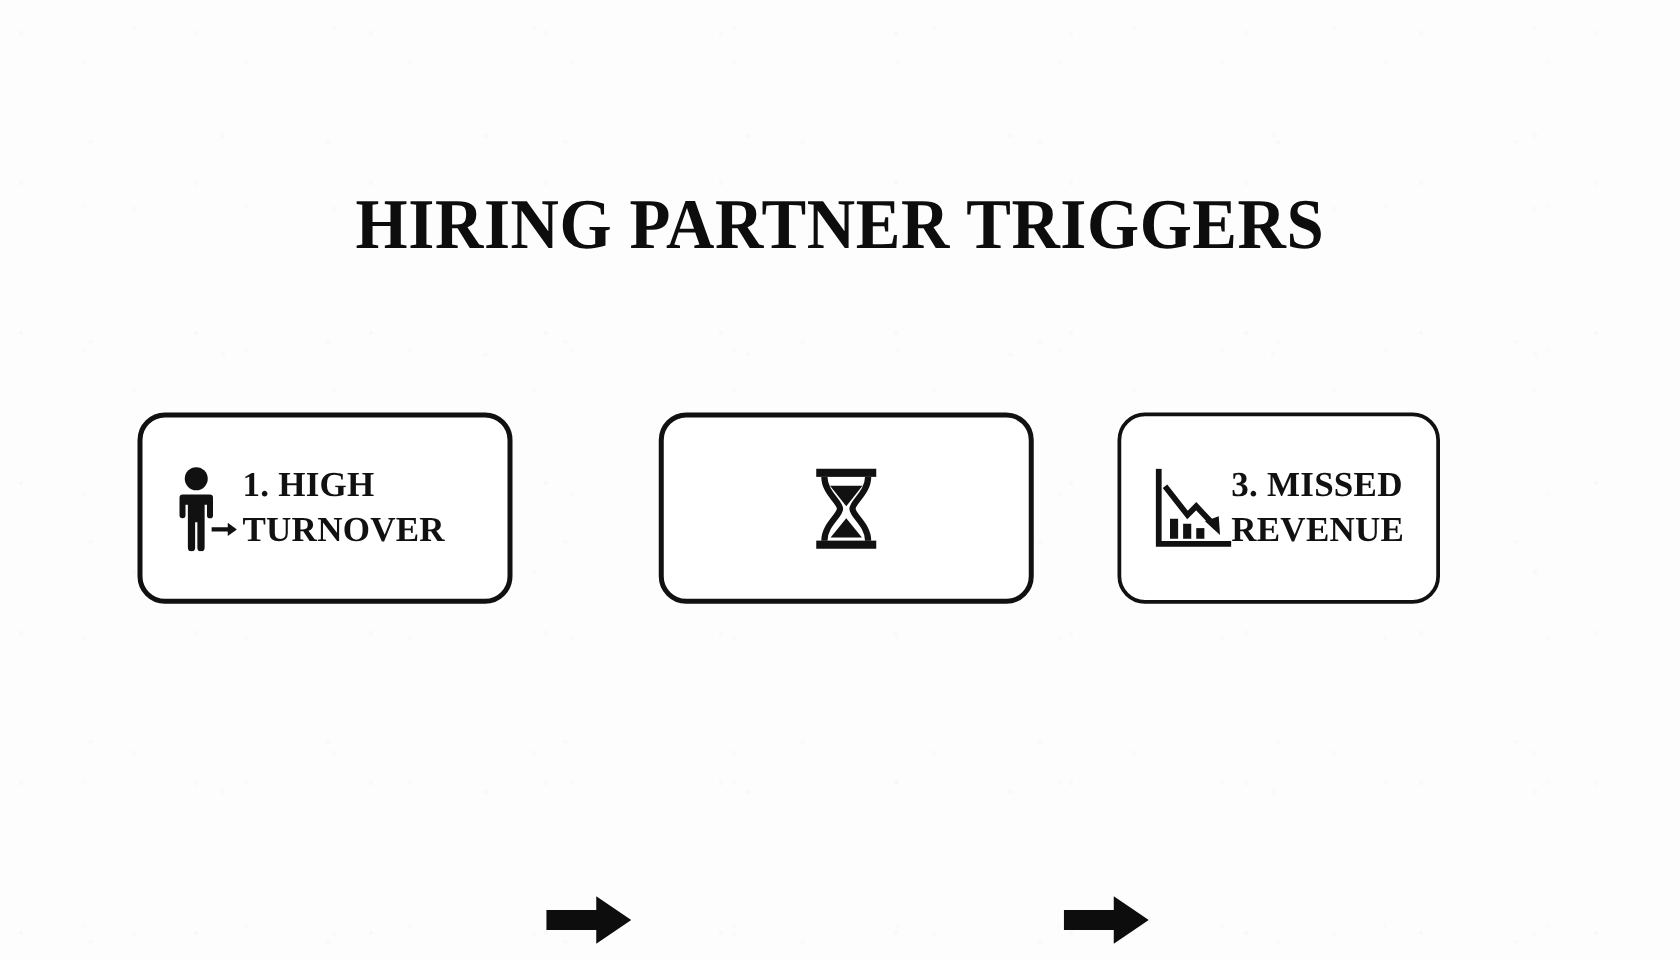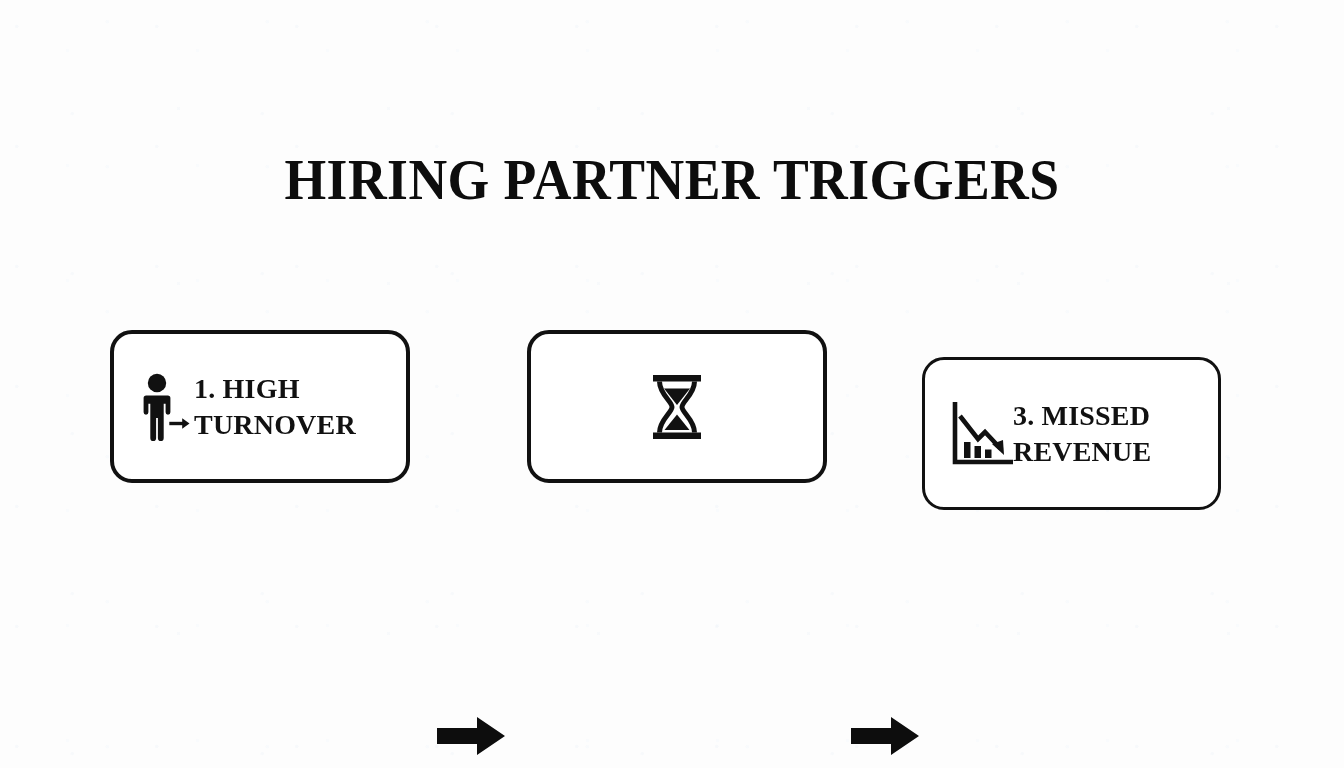--- a/index.html
+++ b/index.html
@@ -69,21 +69,21 @@
     height: 153px;
     box-sizing: border-box;
     border: 4px solid #111111;
     border-radius: 22px;
     background: #ffffff;
     display: flex;
     align-items: center;
   }
   .card-1 { left: 110px;  width: 300px; }
   .card-2 { left: 527px;  width: 300px; border-width: 4px; }
-  .card-3 { left: 922px;  width: 299px; border-width: 3px; margin-top: 27px; }
+  .card-3 { left: 894px;  width: 258px; border-width: 3px; }
 
   .card-inner {
     display: flex;
     align-items: center;
     width: 100%;
     padding: 0 25px;
     box-sizing: border-box;
     gap: 4px;
   }
   .card-1 .card-inner { justify-content: flex-start; padding-left: 26px; }

